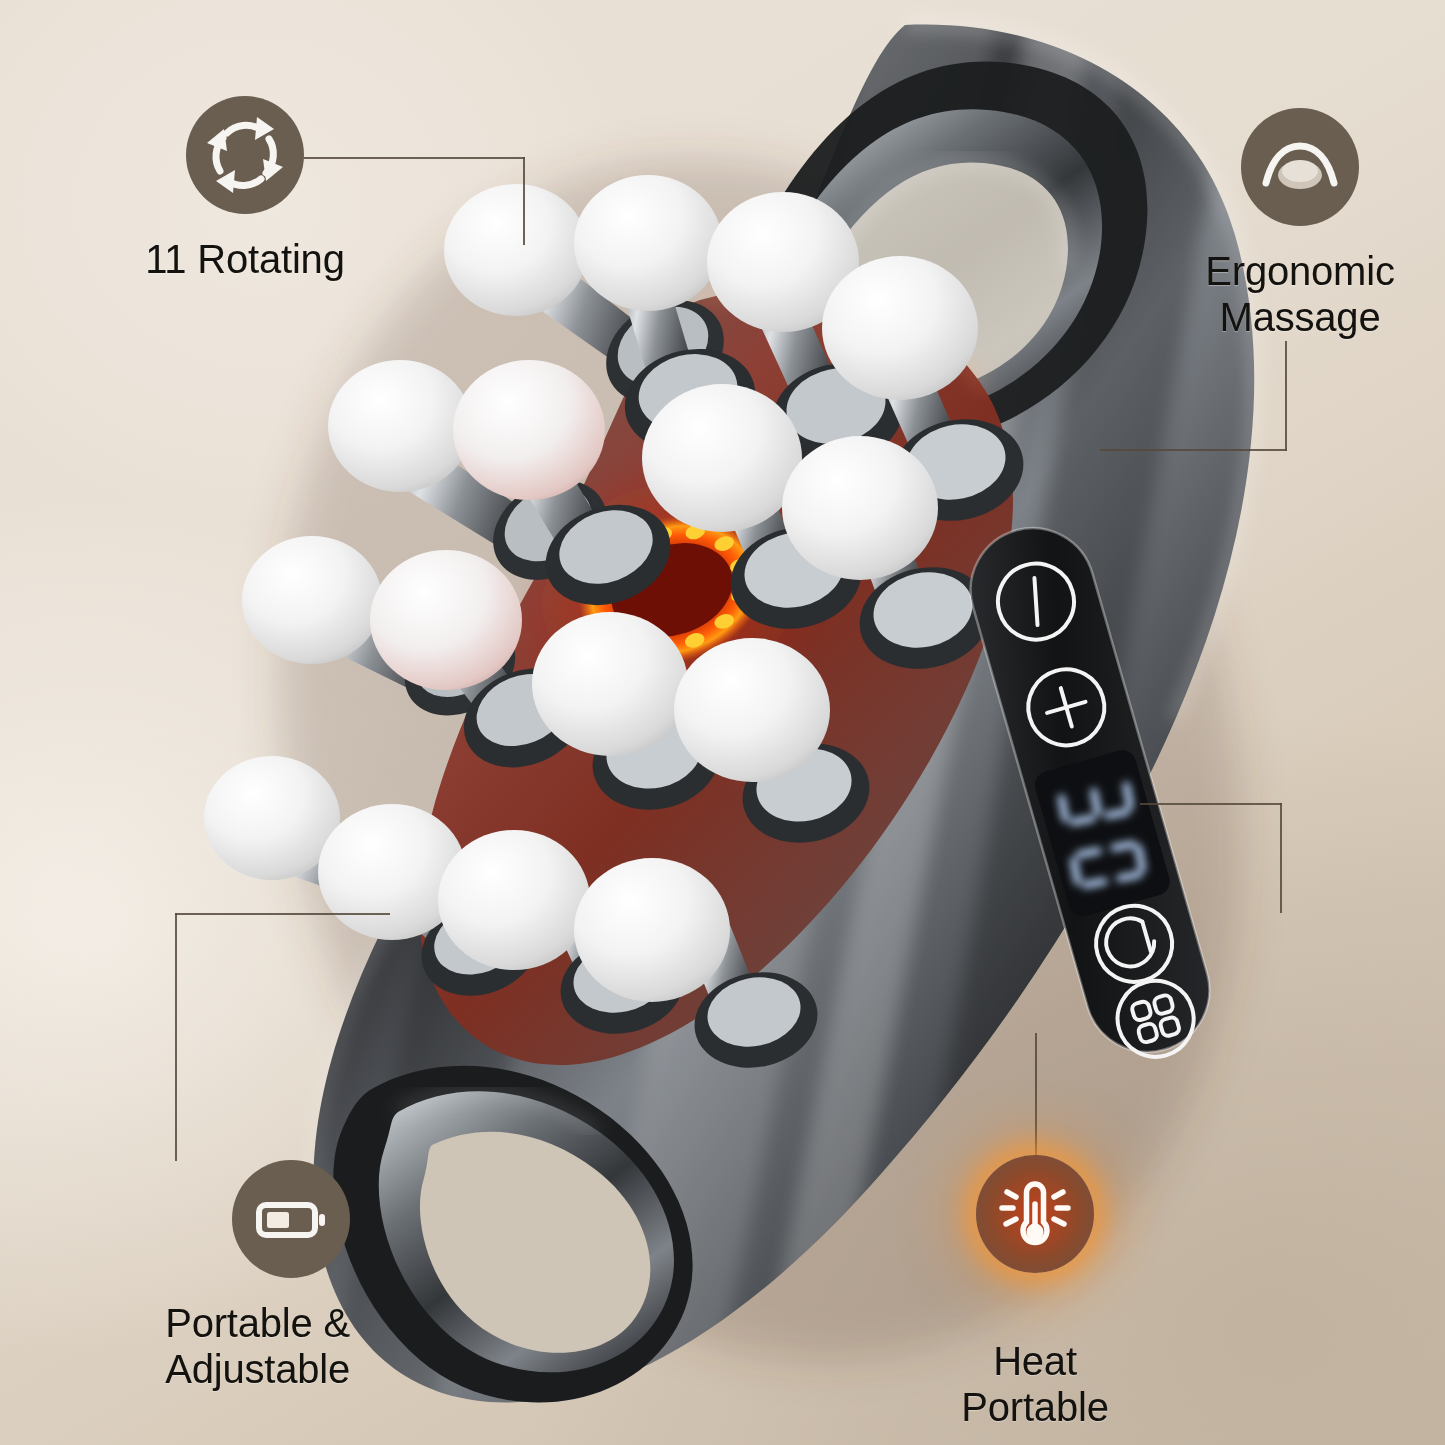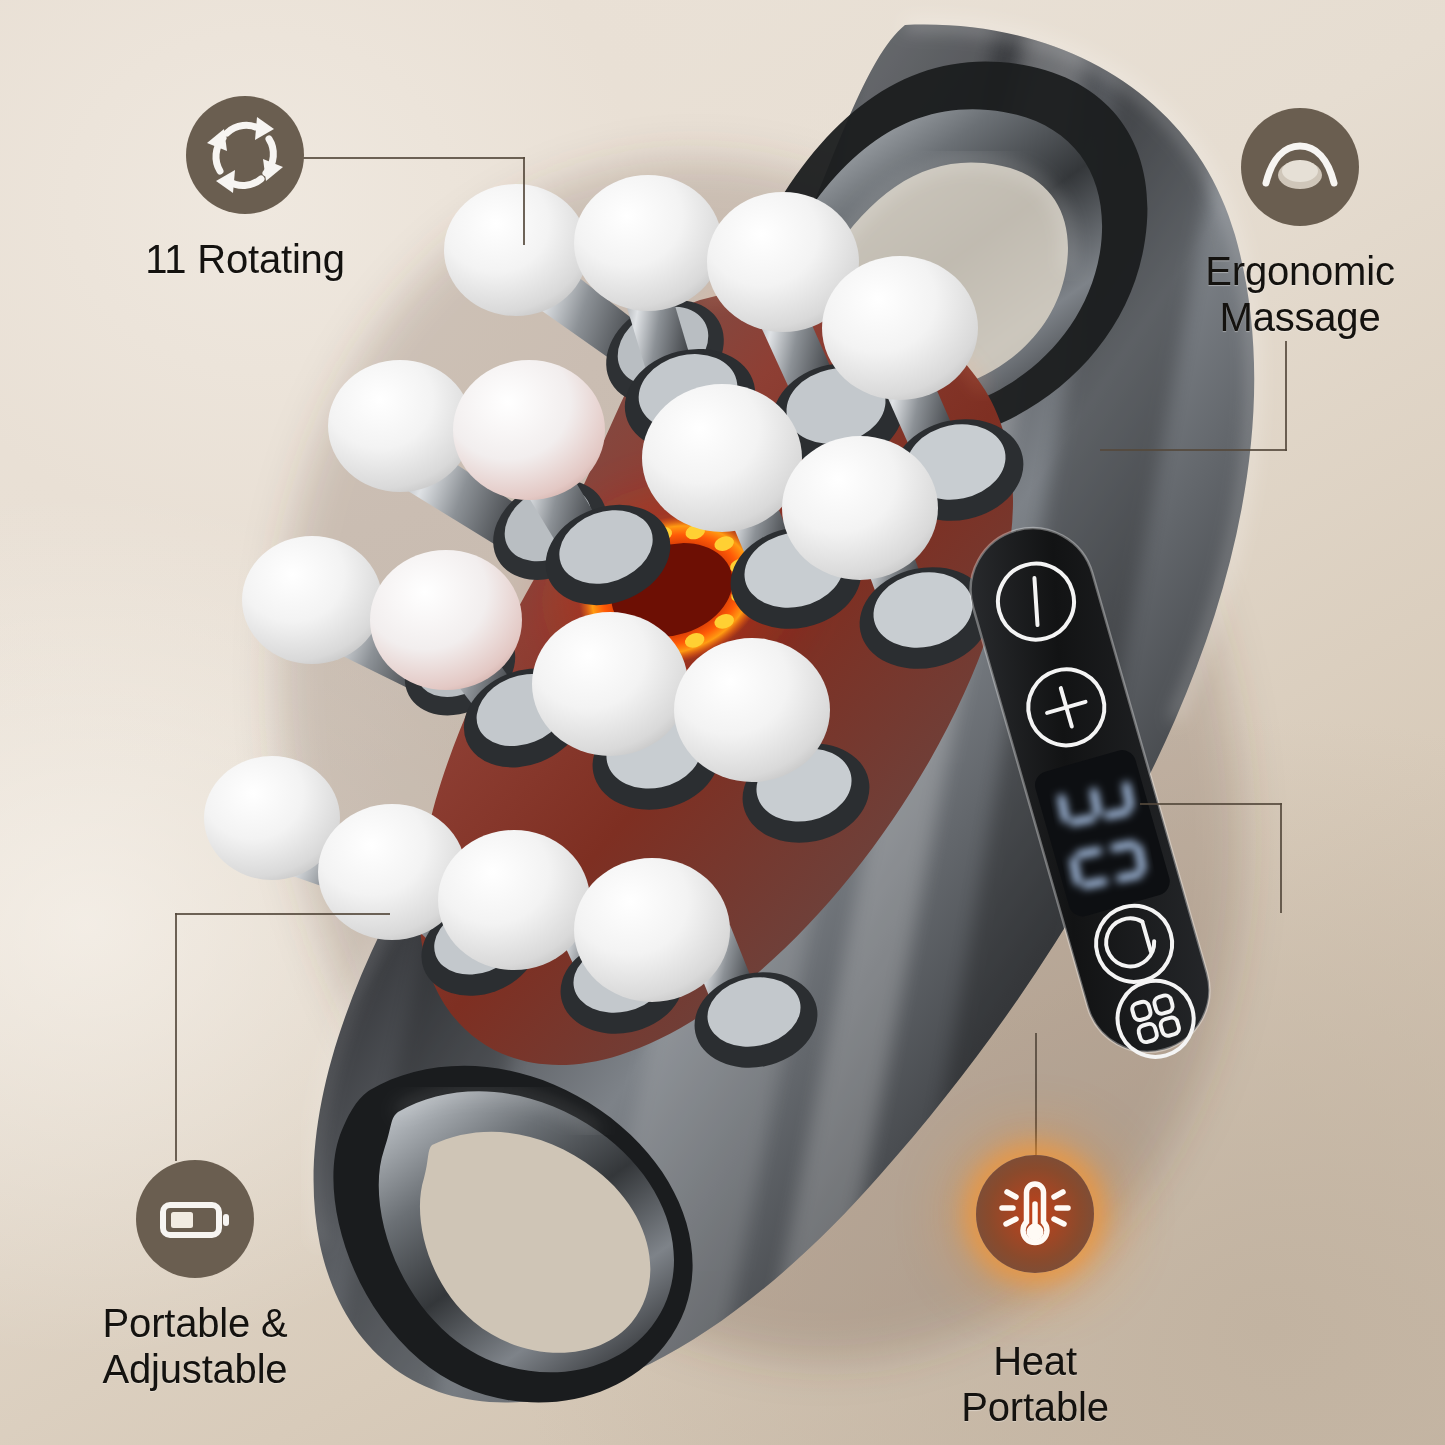--- a/index.html
+++ b/index.html
@@ -434,21 +434,21 @@
           <line x1="74" y1="24" x2="65" y2="29"></line>
           <line x1="79" y1="40" x2="68" y2="40"></line>
           <line x1="75" y1="56" x2="65" y2="51"></line>
         </g>
         <circle cx="46" cy="64" r="8.5" fill="#fffaf5"></circle>
       </svg>
     </div>
     <div class="flabel"><span>Heat</span><br><span>Portable</span></div>
   </div>
 
-  <div class="feature" style="left:40px;top:1160px;width:310px;">
+  <div class="feature" style="left:40px;top:1160px;width:310px;align-items:flex-end;">
     <div class="fcircle">
       <svg width="92" height="92" viewBox="0 0 92 92">
         <rect x="14" y="32" width="56" height="30" rx="7" fill="none" stroke="#f7f5f2" stroke-width="6"></rect>
         <rect x="22" y="39" width="22" height="16" rx="2.5" fill="#f2ece2"></rect>
         <rect x="74" y="41" width="6" height="12" rx="3" fill="#f7f5f2"></rect>
       </svg>
     </div>
     <div class="flabel"><span>Portable &amp;</span><br><span>Adjustable</span></div>
   </div>
 

